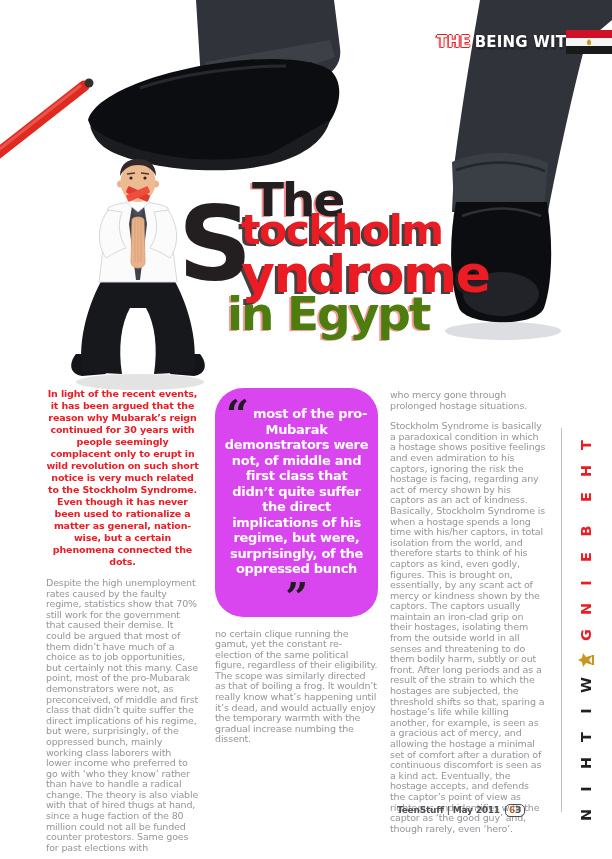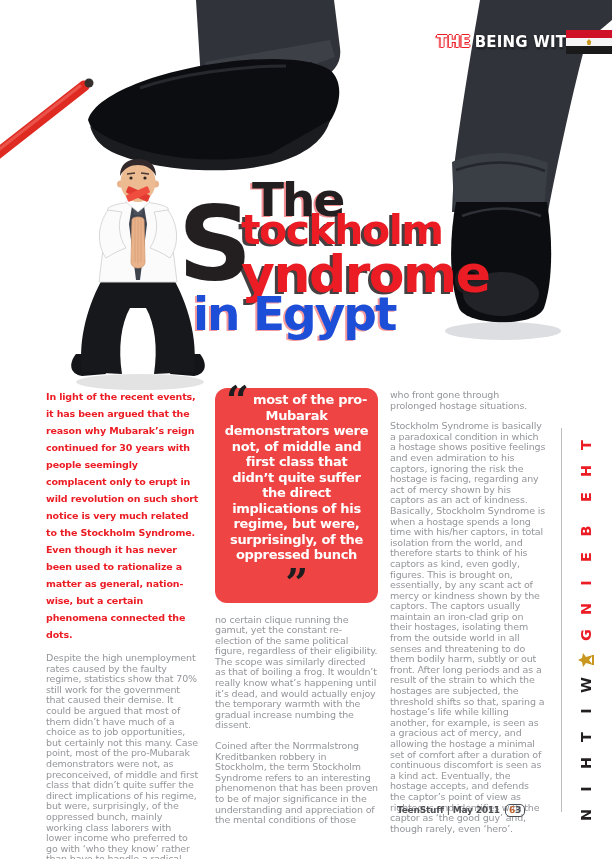--- a/index.html
+++ b/index.html
@@ -14,35 +14,35 @@
   .hdr{position:absolute; left:437px; top:33px; font-weight:bold; font-size:15px; letter-spacing:.2px; white-space:nowrap;}
   .hdr .hthe{color:#ffffff; text-shadow:-1px 0 0 #ec1c24,1px 0 0 #ec1c24,0 -1px 0 #ec1c24,0 1px 0 #ec1c24, -2px 1px 0 rgba(236,28,36,.55);}
   .hdr .hrest{color:#ffffff; text-shadow:-1px 0 0 #2b2e33,1px 1px 0 #2b2e33,0 -1px 0 #2b2e33, 1px 2px 2px rgba(0,0,0,.5); margin-left:4px;}
   .flag{position:absolute; left:566px; top:30px;}
 
   
   .t-the{position:absolute; left:252px; top:172px; font-size:47px; font-weight:900; color:#231f20; letter-spacing:-2px; text-shadow:-2px 1px 0 rgba(236,28,36,.5);}
   .t-s{position:absolute; left:178px; top:193px; font-size:103px; font-weight:900; color:#231f20; line-height:1; letter-spacing:-4px;}
   .t-red1{position:absolute; left:241px; top:206px; font-size:41px; font-weight:900; color:#ec1c24; letter-spacing:-1.5px; text-shadow:-3px 2px 0 rgba(35,31,32,.85);}
   .t-red2{position:absolute; left:241px; top:244px; font-size:52px; font-weight:900; color:#ec1c24; letter-spacing:-1.5px; text-shadow:-3px 2px 0 rgba(35,31,32,.85);}
-  .t-egypt{position:absolute; left:193px; top:286px; font-size:47px; font-weight:900; color:#1d4ed8; letter-spacing:-2px; text-shadow:-2px 1px 0 rgba(236,28,36,.45);}
+  .t-egypt{position:absolute; left:227px; top:286px; font-size:47px; font-weight:900; color:#4d7c0f; letter-spacing:-2px; text-shadow:-2px 1px 0 rgba(236,28,36,.45);}
   .byline{position:absolute; left:193px; top:343px; width:250px; font-size:12.5px; font-weight:bold; color:#ec1c24; letter-spacing:-.3px;}
 
   
   .col{position:absolute; font-size:9.5px; line-height:10.6px; color:#94969a; letter-spacing:-.15px;}
   .col p{margin:0 0 10px 0;}
   .col1{left:46px; top:388px; width:153px;}
   .col2{left:215px; top:388px; width:163px;}
   .col3{left:390px; top:390px; width:156px;}
-  .intro{color:#ec1c24; font-weight:bold; font-size:9.5px; line-height:17px; margin-bottom:12px;}
+  .intro{color:#ec1c24; font-weight:bold; font-size:9.5px; line-height:12px; margin-bottom:12px;text-align:center;}
 
   
   .quote{
-    background:#ef4444; border-radius:12px; color:#ffffff; font-weight:bold;
-    font-size:13px; line-height:15.5px; text-align:center; padding:4px 8px 20px 8px;
+    background:#d946ef; border-radius:28px; color:#ffffff; font-weight:bold;
+    font-size:13px; line-height:15.5px; text-align:center; padding:18px 8px 20px 8px;
     margin-bottom:12px; letter-spacing:-.3px;
   }
   .qmark{font-size:40px; line-height:0; color:#1d1d1f; font-weight:900; vertical-align:-10px; font-family:"DejaVu Serif","Liberation Serif",serif;}
   .qclose{vertical-align:-22px;}
 
   
   .footer{position:absolute; left:330px; top:804px; width:195px; text-align:right; font-size:9px; font-weight:bold; color:#4d4f53; letter-spacing:-.2px;}
   .pagebox{display:inline-block; border:1.3px solid #4d4f53; border-radius:5px; padding:0 3px; margin-left:5px; font-size:9px; font-weight:bold; line-height:11px;}
   .pd1{color:#c0632b;} .pd2{color:#4d4f53;}
 
@@ -135,25 +135,24 @@
     <p>Despite the high unemployment rates caused by the faulty regime, statistics show that 70% still work for the government that caused their demise. It could be argued that most of them didn’t have much of a choice as to job opportunities, but certainly not this many. Case point, most of the pro-Mubarak demonstrators were not, as preconceived, of middle and first class that didn’t quite suffer the direct implications of his regime, but were, surprisingly, of the oppressed bunch, mainly working class laborers with lower income who preferred to go with ‘who they know’ rather than have to handle a radical change. The theory is also viable with that of hired thugs at hand, since a huge faction of the 80 million could not all be funded counter protestors. Same goes for past elections with</p>
   </div>
 
   <div class="col col2">
     <div class="quote">
       <span class="qmark">“</span>
       <span>most of the pro-Mubarak demonstrators were not, of middle and first class that didn’t quite suffer the direct implications of his regime, but were, surprisingly, of the oppressed bunch</span>
       <span class="qmark qclose">”</span>
     </div>
     <p>no certain clique running the gamut, yet the constant re-election of the same political figure, regardless of their eligibility. The scope was similarly directed as that of boiling a frog. It wouldn’t really know what’s happening until it’s dead, and would actually enjoy the temporary warmth with the gradual increase numbing the dissent.</p>
-    <p>Coined after the Norrmalstrong Kreditbanken robbery in Stockholm, the term Stockholm Syndrome refers to an interesting phenomenon that has been proven to be of major significance in the understanding and appreciation of the mental conditions of those</p>
   </div>
 
   <div class="col col3">
-    <p>who front gone through prolonged hostage situations.</p>
+    <p>who mercy gone through prolonged hostage situations.</p>
     <p>Stockholm Syndrome is basically a paradoxical condition in which a hostage shows positive feelings and even admiration to his captors, ignoring the risk the hostage is facing, regarding any act of mercy shown by his captors as an act of kindness. Basically, Stockholm Syndrome is when a hostage spends a long time with his/her captors, in total isolation from the world, and therefore starts to think of his captors as kind, even godly, figures. This is brought on, essentially, by any scant act of mercy or kindness shown by the captors. The captors usually maintain an iron-clad grip on their hostages, isolating them from the outside world in all senses and threatening to do them bodily harm, subtly or out front. After long periods and as a result of the strain to which the hostages are subjected, the threshold shifts so that, sparing a hostage’s life while killing another, for example, is seen as a gracious act of mercy, and allowing the hostage a minimal set of comfort after a duration of continuous discomfort is seen as a kind act. Eventually, the hostage accepts, and defends the captor’s point of view as righteous and identifies with the captor as ‘the good guy’ and, though rarely, even ‘hero’.</p>
   </div>
 
   <div class="footer">
     <span>TeenStuff | May 2011</span><span class="pagebox"><span class="pd1">6</span><span class="pd2">3</span></span>
   </div>
 
   <div class="vrule"></div>
   <div class="vside">
     <span class="vletter vred">T</span>

